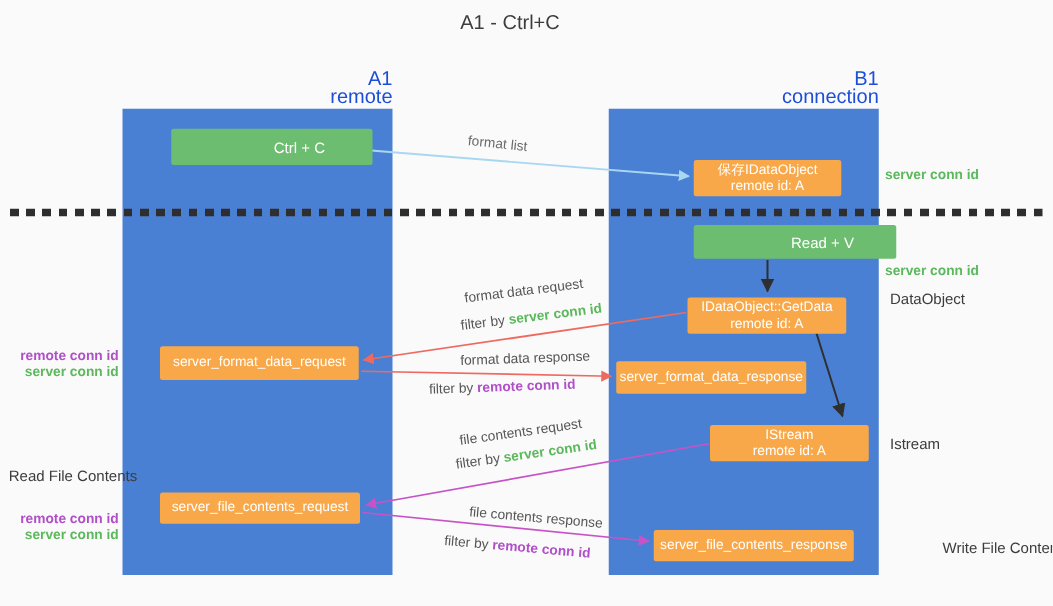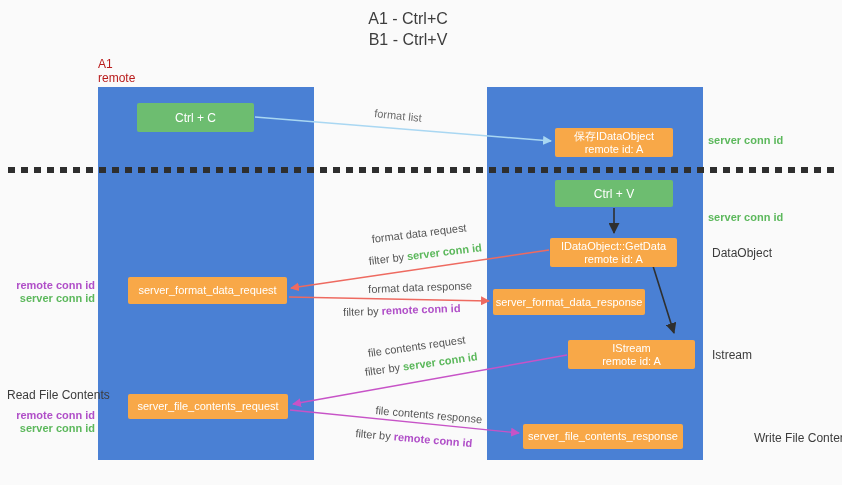--- a/index.html
+++ b/index.html
@@ -1,26 +1,26 @@
 <!DOCTYPE html>
 <html><head>
 <meta charset="utf-8">
 <style>
   html,body{margin:0;padding:0;background:#fafafa;}
   .stage{position:relative;width:842px;height:485px;background:#fafafa;overflow:hidden;
          font-family:"Liberation Sans",sans-serif;}
   .title{position:absolute;left:408px;top:8px;transform:translateX(-50%);
          text-align:center;font-size:16px;color:#3d3d3d;line-height:21px;}
-  .colhead{position:absolute;width:216px;text-align:left;font-size:12px;color:#b91c1c;line-height:14px;}
+  .colhead{position:absolute;width:216px;text-align:right;font-size:16px;color:#1d4ed8;line-height:14px;}
   .lane{position:absolute;top:87px;width:216px;height:373px;background:#4a80d4;}
   .divider{position:absolute;left:8px;top:167px;width:826px;height:6px;
            background:repeating-linear-gradient(90deg,#2e2e2e 0 7px,transparent 7px 13px);}
   .box{position:absolute;display:flex;flex-direction:column;align-items:center;justify-content:center;
        color:#fff;text-align:center;border-radius:2px;}
-  .green{background:#6dbd70;font-size:12px;}
+  .green{background:#6dbd70;font-size:12px;padding-left:44px;}
   .orange{background:#f8a848;font-size:11px;line-height:13px;}
   .arrows{position:absolute;left:0;top:0;width:842px;height:485px;pointer-events:none;}
   .albl{position:absolute;font-size:11px;color:#555;white-space:nowrap;transform-origin:left top;}
   .albl .gid{color:#5cb85c;font-weight:bold;}
   .albl .pid{color:#b04fc8;font-weight:bold;}
   .side{position:absolute;font-size:12px;color:#3c3c3c;white-space:nowrap;}
   .side.g{color:#5cb85c;font-weight:bold;font-size:11px;}
   .idgroup{position:absolute;left:10px;width:85px;text-align:right;font-size:11px;
            font-weight:bold;line-height:13px;white-space:nowrap;}
   .idgroup .rc{color:#b04fc8;}
@@ -55,38 +55,41 @@
     <line x1="614" y1="208" x2="614" y2="233" stroke="#2f2f2f" stroke-width="1.6" marker-end="url(#m-black)"></line>
     <line x1="653" y1="266" x2="674" y2="333" stroke="#2f2f2f" stroke-width="1.6" marker-end="url(#m-black)"></line>
     <line x1="549" y1="250" x2="291" y2="288" stroke="#ee6a60" stroke-width="1.4" marker-end="url(#m-red)"></line>
     <line x1="289" y1="297" x2="489" y2="301" stroke="#ee6a60" stroke-width="1.4" marker-end="url(#m-red)"></line>
     <line x1="567" y1="355" x2="293" y2="404" stroke="#c753c7" stroke-width="1.4" marker-end="url(#m-mag)"></line>
     <line x1="290" y1="410" x2="519" y2="433" stroke="#c753c7" stroke-width="1.4" marker-end="url(#m-mag)"></line>
   </svg>
 
   <div class="title">
     <div>A1 - Ctrl+C</div>
-    <div>B1 - Ctrl+V</div>
   </div>
   <div class="colhead" style="left:98px;top:57px">
     <div>A1</div>
     <div>remote</div>
+  </div>
+  <div class="colhead" style="left:487px;top:57px">
+    <div>B1</div>
+    <div>connection</div>
   </div>
 
   <div class="box green" style="left:137px;top:103px;width:117px;height:29px">
     <div>Ctrl + C</div>
   </div>
 
   <div class="box orange" style="left:555px;top:128px;width:118px;height:29px">
     <div>保存IDataObject</div>
     <div>remote id: A</div>
   </div>
 
   <div class="box green" style="left:555px;top:180px;width:118px;height:27px">
-    <div>Ctrl + V</div>
+    <div>Read + V</div>
   </div>
 
   <div class="box orange" style="left:550px;top:238px;width:127px;height:29px">
     <div>IDataObject::GetData</div>
     <div>remote id: A</div>
   </div>
 
   <div class="box orange" style="left:493px;top:289px;width:152px;height:26px">
     <div>server_format_data_response</div>
   </div>
@@ -125,27 +128,27 @@
     <span>filter by </span><span class="gid">server conn id</span>
   </div>
 
   <div class="albl" style="left:376px;top:404px;transform:rotate(5deg)">file contents response</div>
   <div class="albl" style="left:356px;top:427px;transform:rotate(5deg)">
     <span>filter by </span><span class="pid">remote conn id</span>
   </div>
 
   <div class="side g" style="left:708px;top:134px">server conn id</div>
   <div class="side g" style="left:708px;top:211px">server conn id</div>
-  <div class="side" style="left:712px;top:246px">DataObject</div>
+  <div class="side" style="left:712px;top:232px">DataObject</div>
   <div class="side" style="left:712px;top:348px">Istream</div>
   <div class="side" style="left:754px;top:431px">Write File Contents</div>
 
   <div class="idgroup" style="top:279px">
     <div class="rc">remote conn id</div>
     <div class="sc">server conn id</div>
   </div>
-  <div class="side" style="left:7px;top:388px">Read File Contents</div>
+  <div class="side" style="left:7px;top:374px">Read File Contents</div>
   <div class="idgroup" style="top:409px">
     <div class="rc">remote conn id</div>
     <div class="sc">server conn id</div>
   </div>
 
 </div>
 
 </body></html>

